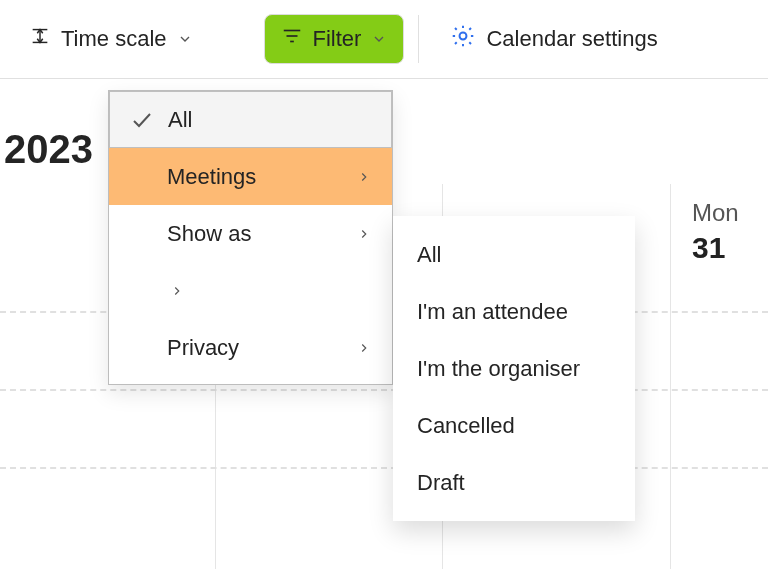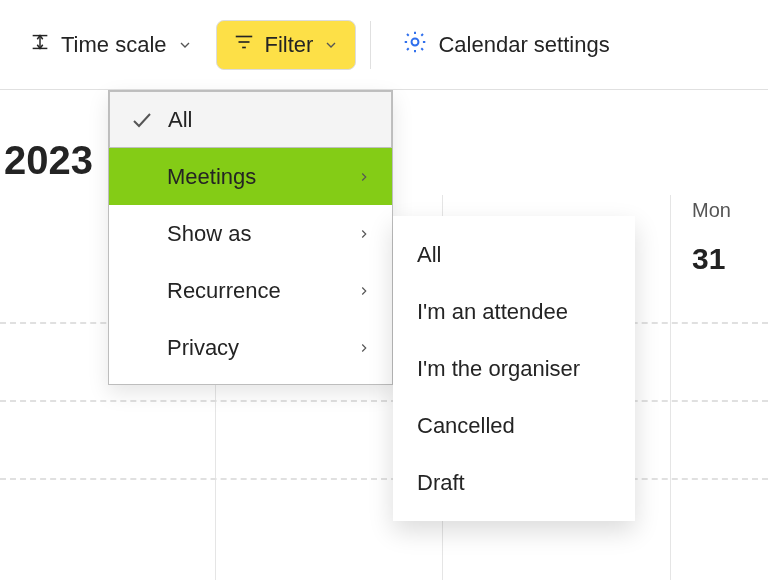--- a/index.html
+++ b/index.html
@@ -10,38 +10,39 @@
     height: 580px;
     overflow: hidden;
     position: relative;
     color: #242424;
   }
 
   
   .toolbar {
     display: flex;
     align-items: center;
-    height: 90px;
+    height: 79px;
     padding: 0 12px;
     border-bottom: 1px solid #e0e0e0;
     gap: 6px;
   }
   .tb-btn {
     display: inline-flex;
     align-items: center;
     gap: 10px;
     padding: 10px 16px;
     border-radius: 8px;
     font-size: 22px;
     cursor: pointer;
     border: 1px solid transparent;
   }
   .tb-btn.active {
-    background: #fde047;
+    background: #84cc16;
     border: 1px solid #dcdcdc;
+    margin-left: 48px;
   }
   .divider {
     width: 1px;
     height: 48px;
     background: #e0e0e0;
     margin: 0 8px;
   }
   .chev { display: inline-flex; }
 
   
@@ -65,22 +66,22 @@
     bottom: 0;
     width: 1px;
     background: #e5e5e5;
   }
   .col1 { left: 215px; }
   .col2 { left: 442px; }
   .col3 { left: 670px; }
 
   .day-head {
     position: absolute;
-    top: 109px;
-    font-size: 20px;
+    top: 120px;
+    font-size: 24px;
     color: #555;
   }
   .day-num {
     position: absolute;
     top: 152px;
     font-size: 30px;
     font-weight: 700;
     color: #222;
   }
 
@@ -114,21 +115,21 @@
     font-size: 22px;
     cursor: pointer;
     gap: 12px;
   }
   .menu-item.selected {
     background: #f4f4f4;
     border: 1px solid #bfbfbf;
     margin: 0;
   }
   .menu-item.hovered {
-    background: #84cc16;
+    background: #fdba74;
     align-items: center;
   }
   .menu-check {
     width: 28px;
     display: inline-flex;
     justify-content: center;
   }
   .menu-label { flex: 1; }
   .menu-caret {
     width: 20px;
@@ -253,21 +254,20 @@
     <span class="menu-label">Show as</span>
     <span class="menu-caret">
       <svg width="14" height="14" viewBox="0 0 24 24" fill="none" stroke="#555" stroke-width="2">
           <polyline points="9 6 15 12 9 18"></polyline>
         </svg>
     </span>
   </div>
 
   <div class="menu-item">
     <span class="menu-check"></span>
-    <span class="menu-label">Recurrence</span>
     <span class="menu-caret">
       <svg width="14" height="14" viewBox="0 0 24 24" fill="none" stroke="#555" stroke-width="2">
           <polyline points="9 6 15 12 9 18"></polyline>
         </svg>
     </span>
   </div>
 
   <div class="menu-item">
     <span class="menu-check"></span>
     <span class="menu-label">Privacy</span>

